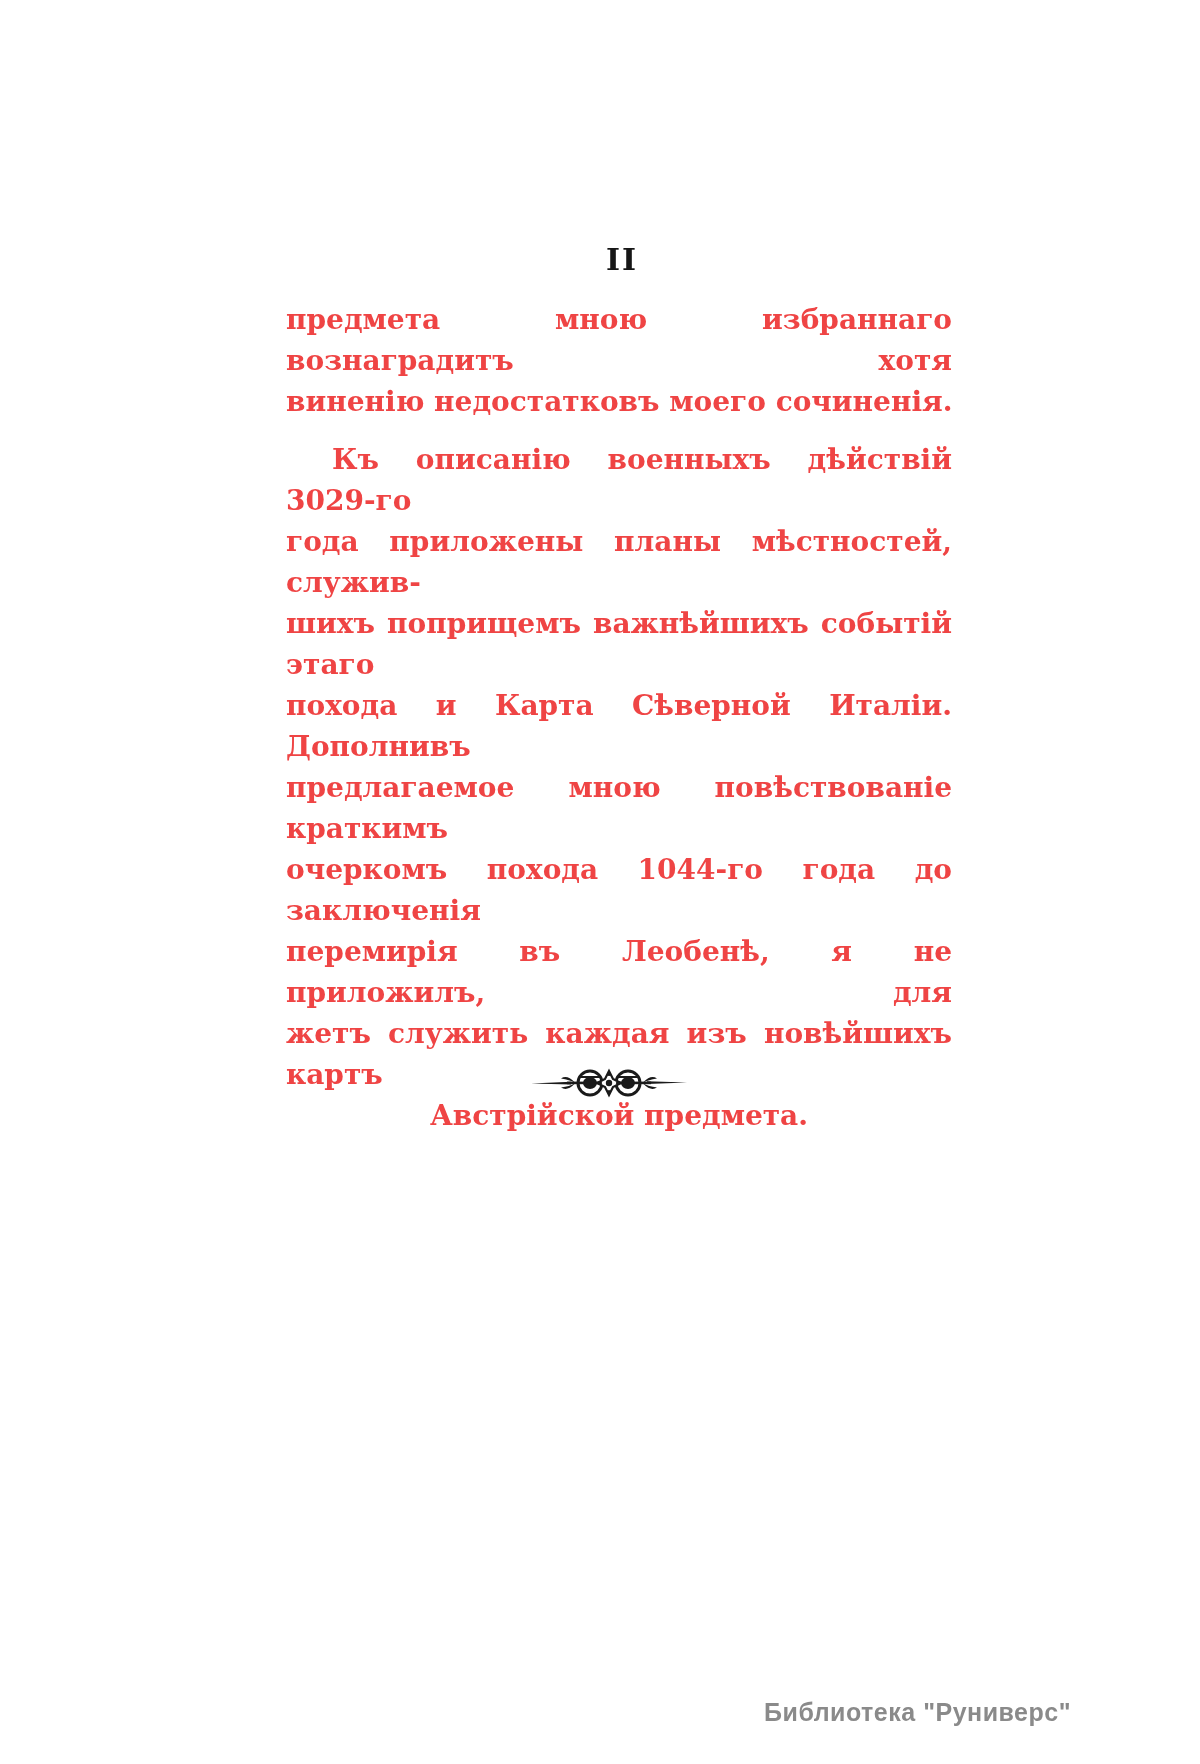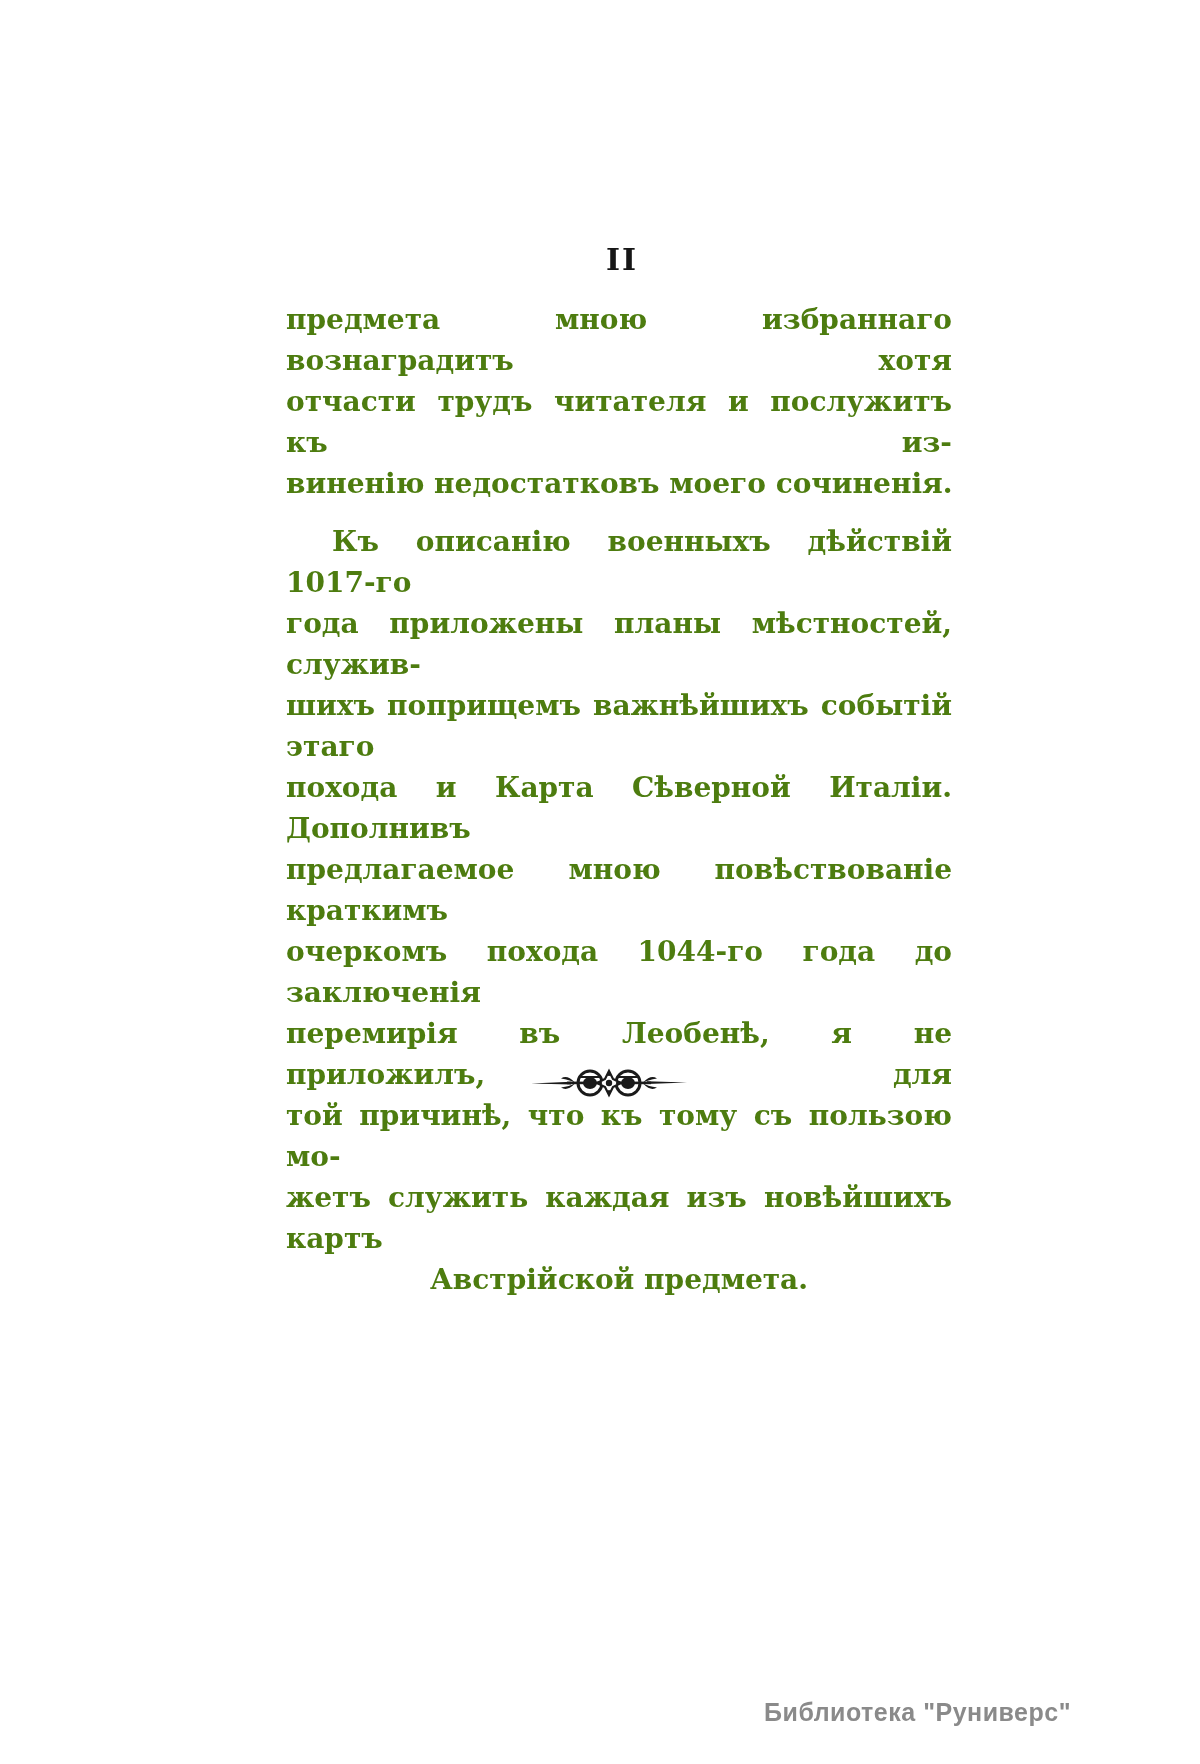--- a/index.html
+++ b/index.html
@@ -25,21 +25,21 @@
     font-size: 30px;
     font-weight: bold;
     letter-spacing: 2px;
     color: #161616;
   }
   .textblock {
     position: absolute;
     left: 270px;
     top: 299px;
     width: 666px;
-    color: #4d7c0f;
+    color: #ef4444;
     font-size: 28px;
     font-weight: bold;
     line-height: 41px;
   }
   .para { margin: 0; padding: 0; }
   .para + .para { margin-top: 17px; }
   .line {
     white-space: nowrap;
     text-align: center;
   }
@@ -72,32 +72,30 @@
 </head>
 <body>
 
 <div class="page">
 
   <div class="page-number">II</div>
 
   <div class="textblock">
     <div class="para">
       <div class="line just">предмета мною избраннаго вознаградитъ хотя</div>
-      <div class="line just">отчасти трудъ читателя и послужитъ къ из-</div>
       <div class="line">виненію недостатковъ моего сочиненія.</div>
     </div>
     <div class="para">
-      <div class="line just indent">Къ описанію военныхъ дѣйствій 1017-го</div>
+      <div class="line just indent">Къ описанію военныхъ дѣйствій 3029-го</div>
       <div class="line just">года приложены планы мѣстностей, служив-</div>
       <div class="line just">шихъ поприщемъ важнѣйшихъ событій этаго</div>
       <div class="line just">похода и Карта Сѣверной Италіи.  Дополнивъ</div>
       <div class="line just">предлагаемое мною повѣствованіе краткимъ</div>
       <div class="line just">очеркомъ похода 1044-го года до заключенія</div>
       <div class="line just">перемирія въ Леобенѣ, я не приложилъ, для</div>
-      <div class="line just">той причинѣ, что къ тому съ пользою мо-</div>
       <div class="line just">жетъ служить каждая изъ новѣйшихъ картъ</div>
       <div class="line">Австрійской предмета.</div>
     </div>
   </div>
 
   <svg class="ornament" viewBox="0 0 156 38" xmlns="http://www.w3.org/2000/svg" aria-hidden="true">
     <g fill="#1a1a1a" stroke="#1a1a1a">
 
       <polygon points="0,19.5 40,17.8 40,20.6" stroke="none"></polygon>
       <polygon points="156,18.5 116,17.2 116,20.0" stroke="none"></polygon>

